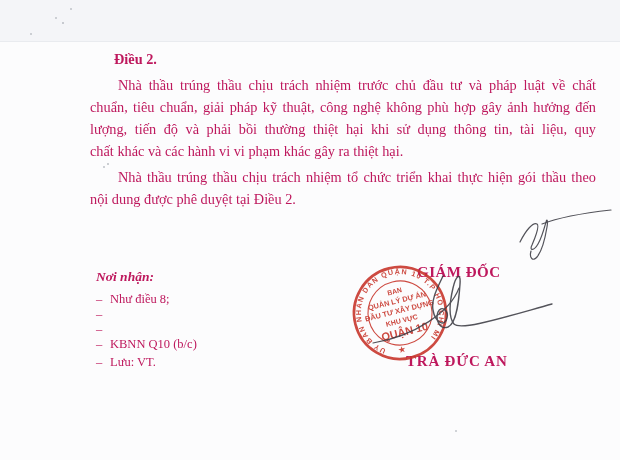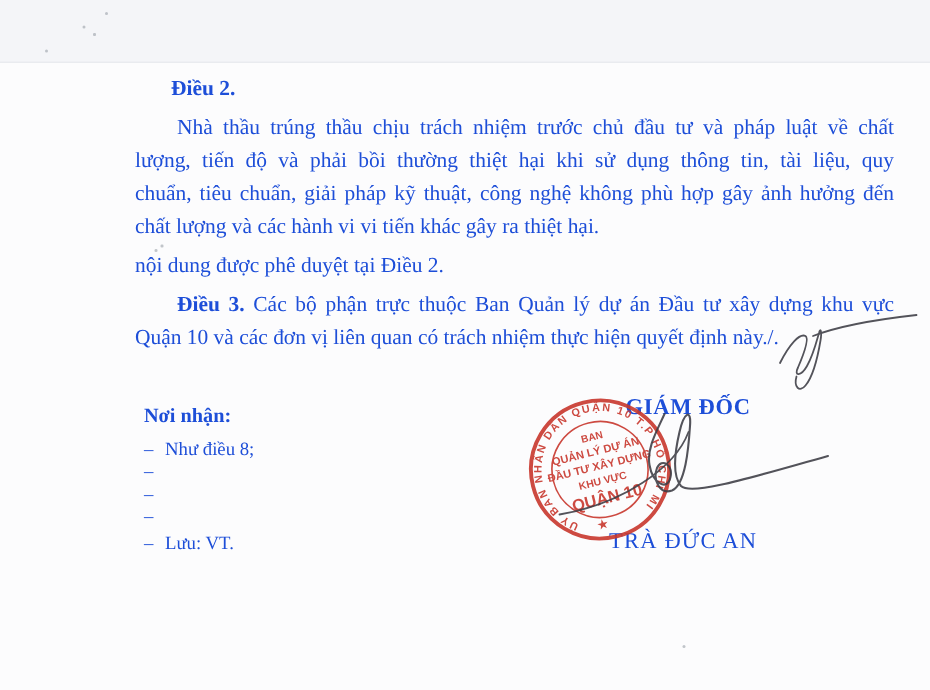--- a/index.html
+++ b/index.html
@@ -1,44 +1,44 @@
 <!DOCTYPE html>
 <html><head>
 <meta charset="utf-8">
 <style>
   html,body{margin:0;padding:0;background:#ffffff;}
   .page{
     position:relative;width:620px;height:460px;overflow:hidden;
     background:#fcfcfd;
     font-family:"Liberation Serif","DejaVu Serif",serif;
-    color:#1d4ed8;
+    color:#be185d;
   }
   .scan-band{position:absolute;left:0;top:0;width:620px;height:41px;
     background:#f4f5f8;border-bottom:1px solid #e9ebef;}
   .speck{position:absolute;background:#9aa0a8;border-radius:50%;opacity:.6;}
 
   .body-text{position:absolute;left:90px;top:48px;width:506px;
     font-size:14.3px;line-height:22px;}
   .line{height:22px;overflow:hidden;}
   .jline{text-align:justify;text-align-last:justify;}
   .indent{padding-left:28px;}
   .heading{padding-left:24px;font-weight:bold;}
   .para{margin-top:4px;}
   b{font-weight:bold;}
 
   .recipients{position:absolute;left:96px;top:268px;width:220px;}
-  .rcpt-heading{font-weight:bold;font-size:13.5px;line-height:18px;}
+  .rcpt-heading{font-weight:bold;font-style:italic;font-size:13.5px;line-height:18px;}
   .rcpt-list{margin-top:6px;}
   .rcpt-item{font-size:12.5px;line-height:15px;display:flex;}
   .rcpt-item .dash{width:14px;flex:0 0 14px;}
   .rcpt-item.gap{margin-top:3px;}
 
   .sig-title{position:absolute;left:417px;top:264px;font-size:15px;font-weight:bold;
     letter-spacing:.5px;z-index:4;}
-  .sig-name{position:absolute;left:406px;top:353px;font-size:15px;font-weight:normal;
+  .sig-name{position:absolute;left:406px;top:353px;font-size:15px;font-weight:bold;
     letter-spacing:.8px;z-index:4;}
 
   .stamp{position:absolute;left:335px;top:248px;z-index:5;opacity:.9;}
   .stamp text{font-family:"Liberation Sans","DejaVu Sans",sans-serif;font-weight:bold;}
   .handwriting{position:absolute;left:0;top:0;z-index:6;pointer-events:none;}
 </style>
 </head>
 <body>
 
 <div class="page">
@@ -49,48 +49,46 @@
   <div class="speck" style="left:62px;top:22px;width:1.5px;height:1.5px;"></div>
   <div class="speck" style="left:30px;top:33px;width:2px;height:2px;"></div>
   <div class="speck" style="left:103px;top:166px;width:2px;height:1.5px;"></div>
   <div class="speck" style="left:107px;top:163px;width:1.5px;height:1.5px;"></div>
   <div class="speck" style="left:455px;top:430px;width:2px;height:2px;"></div>
 
   <div class="body-text">
     <div class="line heading">Điều 2.</div>
     <div class="para">
       <div class="line jline indent">Nhà thầu trúng thầu chịu trách nhiệm trước chủ đầu tư và pháp luật về chất</div>
+      <div class="line jline">chuẩn, tiêu chuẩn, giải pháp kỹ thuật, công nghệ không phù hợp gây ảnh hưởng đến</div>
       <div class="line jline">lượng, tiến độ và phải bồi thường thiệt hại khi sử dụng thông tin, tài liệu, quy</div>
-      <div class="line jline">chuẩn, tiêu chuẩn, giải pháp kỹ thuật, công nghệ không phù hợp gây ảnh hưởng đến</div>
-      <div class="line">chất lượng và các hành vi vi tiến khác gây ra thiệt hại.</div>
+      <div class="line">chất khác và các hành vi vi phạm khác gây ra thiệt hại.</div>
     </div>
     <div class="para">
+      <div class="line jline indent">Nhà thầu trúng thầu chịu trách nhiệm tổ chức triển khai thực hiện gói thầu theo</div>
       <div class="line">nội dung được phê duyệt tại Điều 2.</div>
-    </div>
-    <div class="para">
-      <div class="line jline indent"><b>Điều 3.</b><span> Các bộ phận trực thuộc Ban Quản lý dự án Đầu tư xây dựng khu vực</span></div>
-      <div class="line">Quận 10 và các đơn vị liên quan có trách nhiệm thực hiện quyết định này./.</div>
     </div>
   </div>
 
   <div class="recipients">
     <div class="rcpt-heading">Nơi nhận:</div>
     <div class="rcpt-list">
       <div class="rcpt-item">
           <span class="dash">–</span>
           <span>Như điều 8;</span>
         </div>
       <div class="rcpt-item">
           <span class="dash">–</span>
         </div>
       <div class="rcpt-item">
           <span class="dash">–</span>
         </div>
       <div class="rcpt-item">
           <span class="dash">–</span>
+          <span>KBNN Q10 (b/c)</span>
         </div>
       <div class="rcpt-item gap">
           <span class="dash">–</span>
           <span>Lưu: VT.</span>
         </div>
     </div>
   </div>
 
   <div class="sig-title">GIÁM ĐỐC</div>
   <div class="sig-name">TRÀ ĐỨC AN</div>

